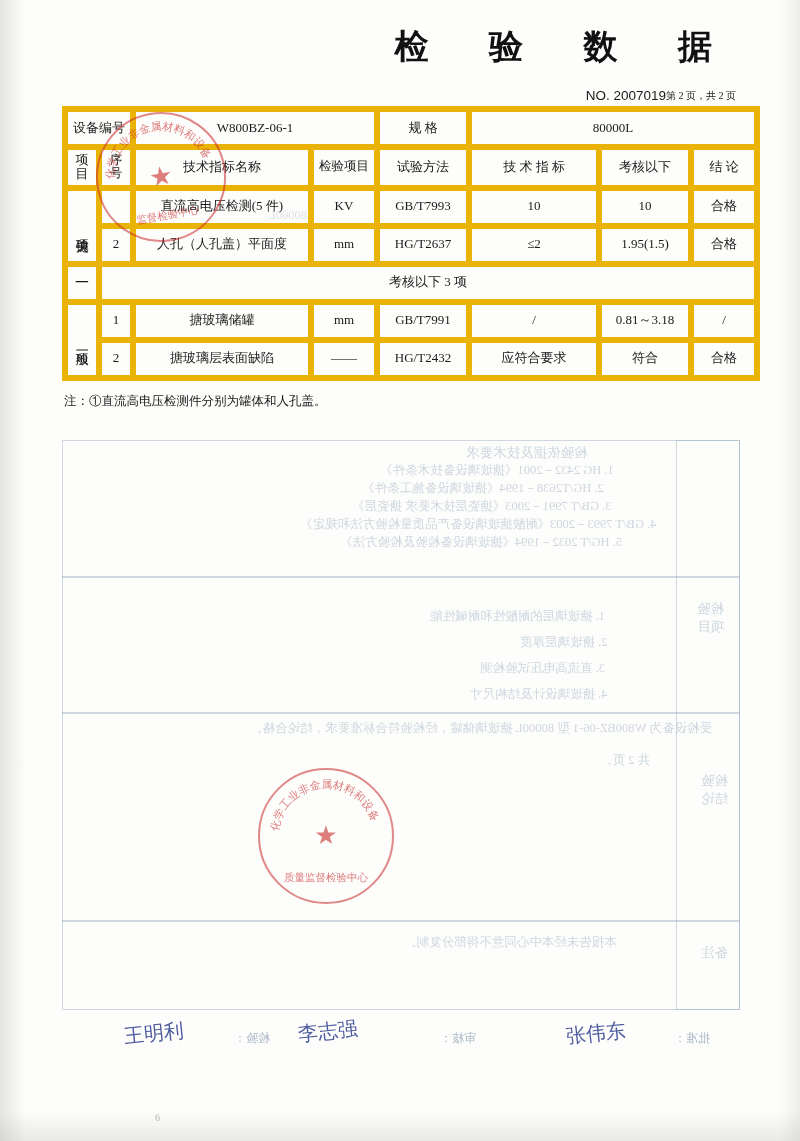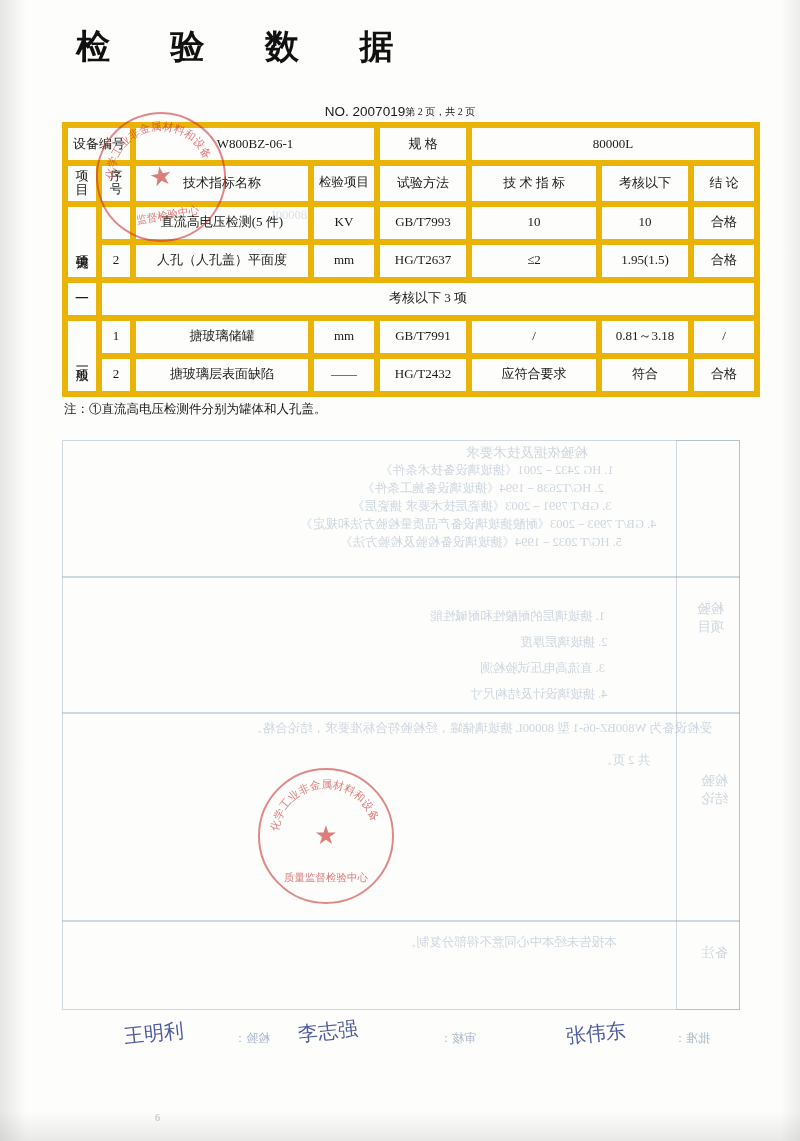--- a/index.html
+++ b/index.html
@@ -49,31 +49,31 @@
     font-size: 25px;
     font-weight: bold;
     text-align: center;
     letter-spacing: 1px;
     margin: 78px 0 0 0;
     color: #111;
   }
   .doc-subtitle {
     font-size: 34px;
     font-weight: bold;
-    text-align: left;
+    text-align: right;
     letter-spacing: 26px;
     margin: 24px 0 4px 14px;
     color: #111;
   }
 
   .meta-row {
     display: flex;
-    justify-content: center;
+    justify-content: flex-end;
     align-items: flex-end;
-    margin-top: 34px;
+    margin-top: 18px;
     font-size: 14px;
     padding: 0 2px 3px 2px;
   }
   .meta-no { font-family: "Liberation Sans", sans-serif; font-size: 13.5px; }
   .meta-page { font-size: 10px; }
 
   table.report {
     border-collapse: collapse;
     width: 676px;
     table-layout: fixed;
@@ -96,21 +96,21 @@
   .methodcol { width: 92px; }
   .indexcol { width: 130px; }
   .datacol { width: 92px; }
   .conccol { width: 66px; }
   .vstack {
     display: block;
     line-height: 1.1;
     font-size: 13px;
   }
   .note {
-    margin-top: 4px;
+    margin-top: 12px;
     font-size: 12.5px;
     padding-left: 2px;
   }
 
   
   .bleed {
     position: absolute;
     color: #9fb0c4;
     opacity: 0.5;
     font-size: 12.5px;

